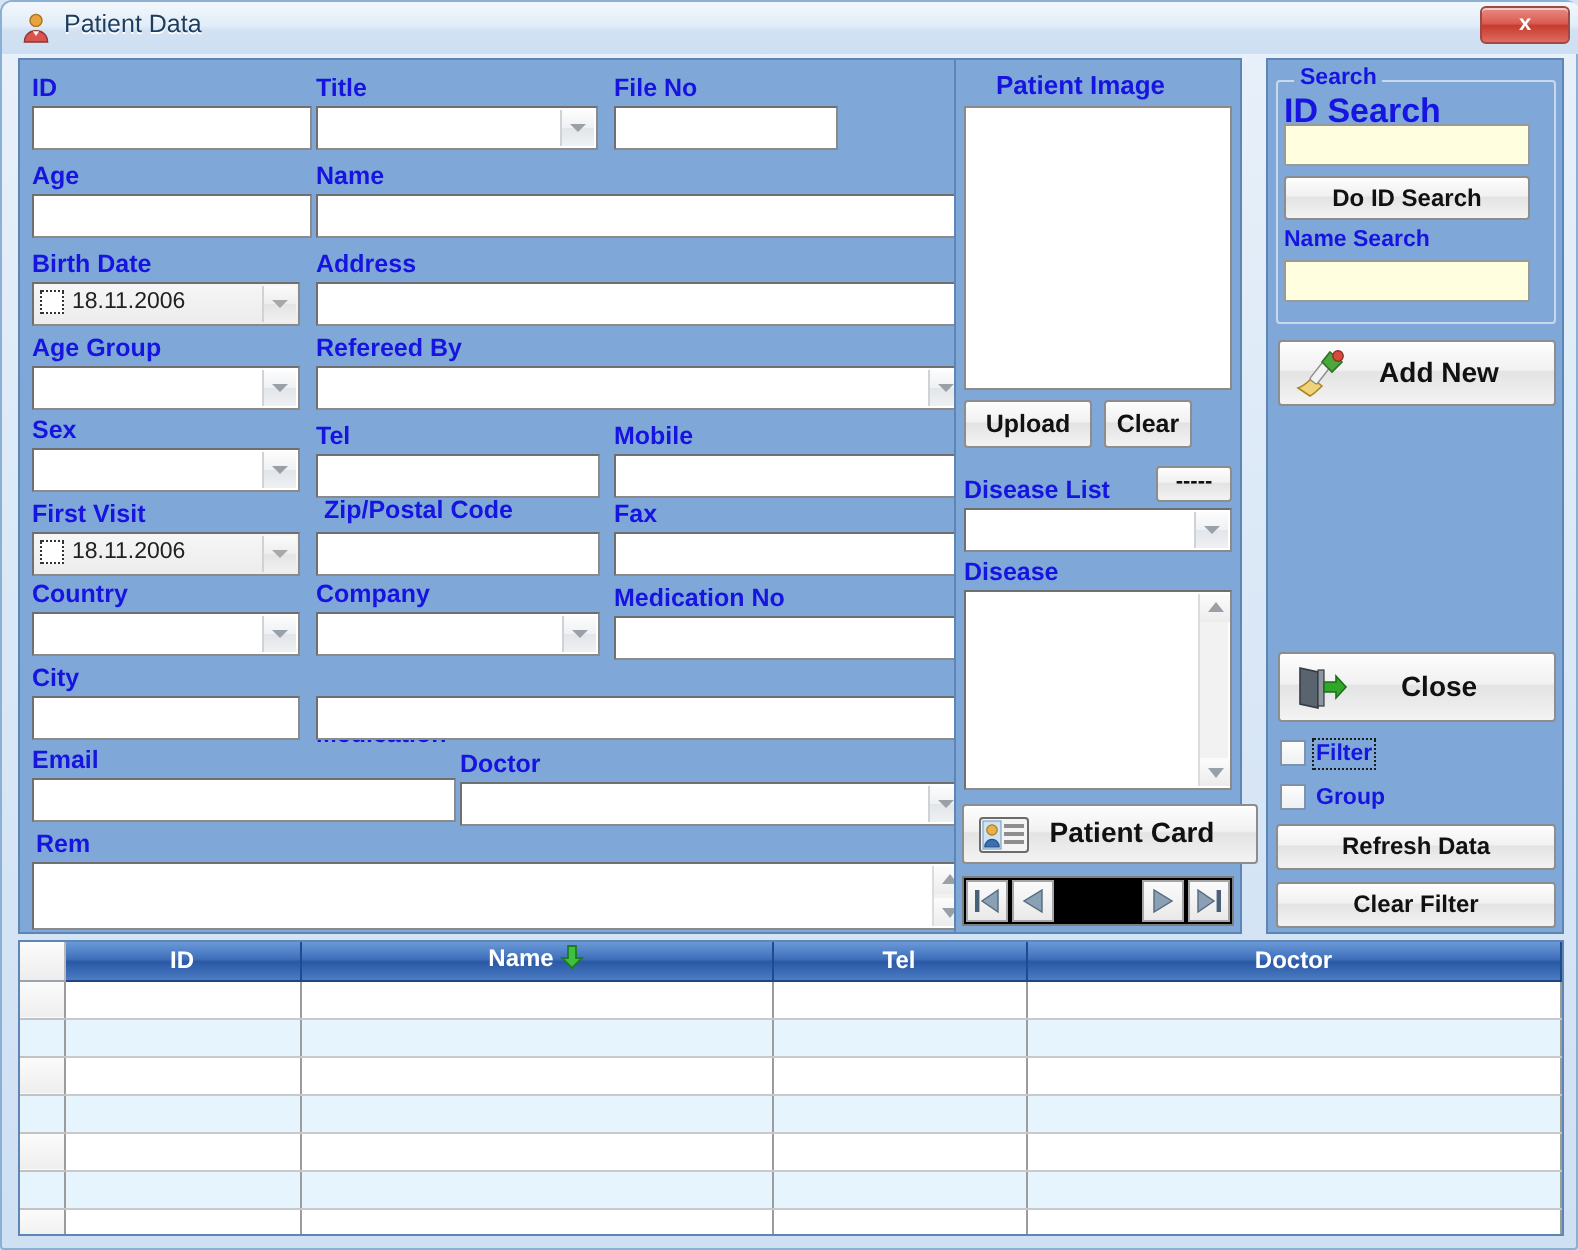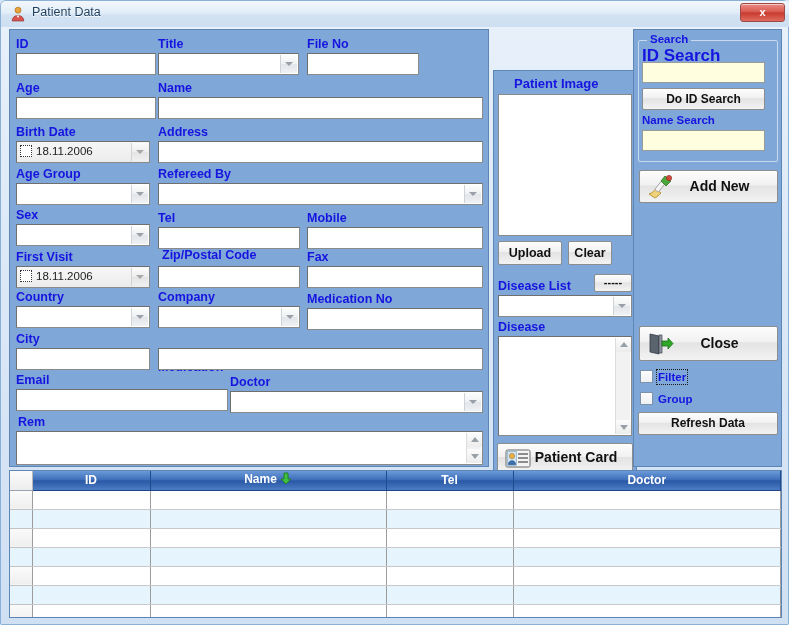--- a/index.html
+++ b/index.html
@@ -43,21 +43,21 @@
     box-shadow: inset 0 1px 0 rgba(255,255,255,.55);
   }
 
   
   .panel {
     position: absolute;
     background: #7fa8d8;
     border: 1px solid #5d86b5;
   }
   .form-panel { left: 8px; top: 28px; width: 480px; height: 438px; }
-  .mid-panel  { left: 492px; top: 28px; width: 144px; height: 438px; margin-top: 41px; }
+  .mid-panel  { left: 476px; top: 28px; width: 144px; height: 438px; }
   .right-panel{ left: 632px; top: 28px; width: 149px; height: 438px; }
 
   .lbl {
     position: absolute;
     color: #1714e0;
     font-size: 12.5px;
     font-weight: bold;
     white-space: nowrap;
   }
 
@@ -388,21 +388,21 @@
     </div>
 
     <div class="lbl" style="left:4px; top:249px;">Disease</div>
     <div class="memo" style="left:4px; top:265px; width:134px; height:100px;">
       <div class="vscroll">
         <div class="up"></div>
         <div class="dn"></div>
       </div>
     </div>
 
-    <div class="btn icon-btn" style="left:3px; top:372px; width:136px; height:30px;">
+    <div class="btn icon-btn" style="left:3px; top:372px; width:148px; height:30px;">
       <span class="bico">
         <svg width="28" height="28" viewBox="0 0 28 28">
           <rect x="2" y="6" width="24" height="17" rx="1.5" fill="#f4f4f4" stroke="#6b6b6b" stroke-width="1"></rect>
           <rect x="3.5" y="7.5" width="9" height="14" fill="#cfe3f5" stroke="#7da3c6" stroke-width="0.6"></rect>
           <circle cx="8" cy="12" r="2.6" fill="#e8b04a" stroke="#a87a1e" stroke-width="0.6"></circle>
           <path d="M4.4 20.5c0-2.4 1.7-3.8 3.6-3.8s3.6 1.4 3.6 3.8z" fill="#3a6fb0" stroke="#27507f" stroke-width="0.6"></path>
           <rect x="14" y="9" width="10" height="2" fill="#8d8d8d"></rect>
           <rect x="14" y="13" width="10" height="2" fill="#8d8d8d"></rect>
           <rect x="14" y="17" width="10" height="2" fill="#8d8d8d"></rect>
         </svg>
@@ -474,20 +474,21 @@
       <span class="blabel">Close</span>
     </div>
 
     <span class="cbox" style="left:6px; top:340px;"></span>
     <span class="cbox-lbl focusrect" style="left:24px; top:341px;">Filter</span>
 
     <span class="cbox" style="left:6px; top:362px;"></span>
     <span class="cbox-lbl" style="left:24px; top:363px;">Group</span>
 
     <div class="btn" style="left:4px; top:382px; width:140px; height:23px; line-height:21px; font-size:12px;">Refresh Data</div>
+    <div class="btn" style="left:4px; top:411px; width:140px; height:23px; line-height:21px; font-size:12px;">Clear Filter</div>
   </div>
 
   <div class="grid-wrap">
     <table class="grid">
       <colgroup>
         <col style="width:22px">
           <col style="width:118px">
           <col style="width:236px">
           <col style="width:127px">
           <col>

